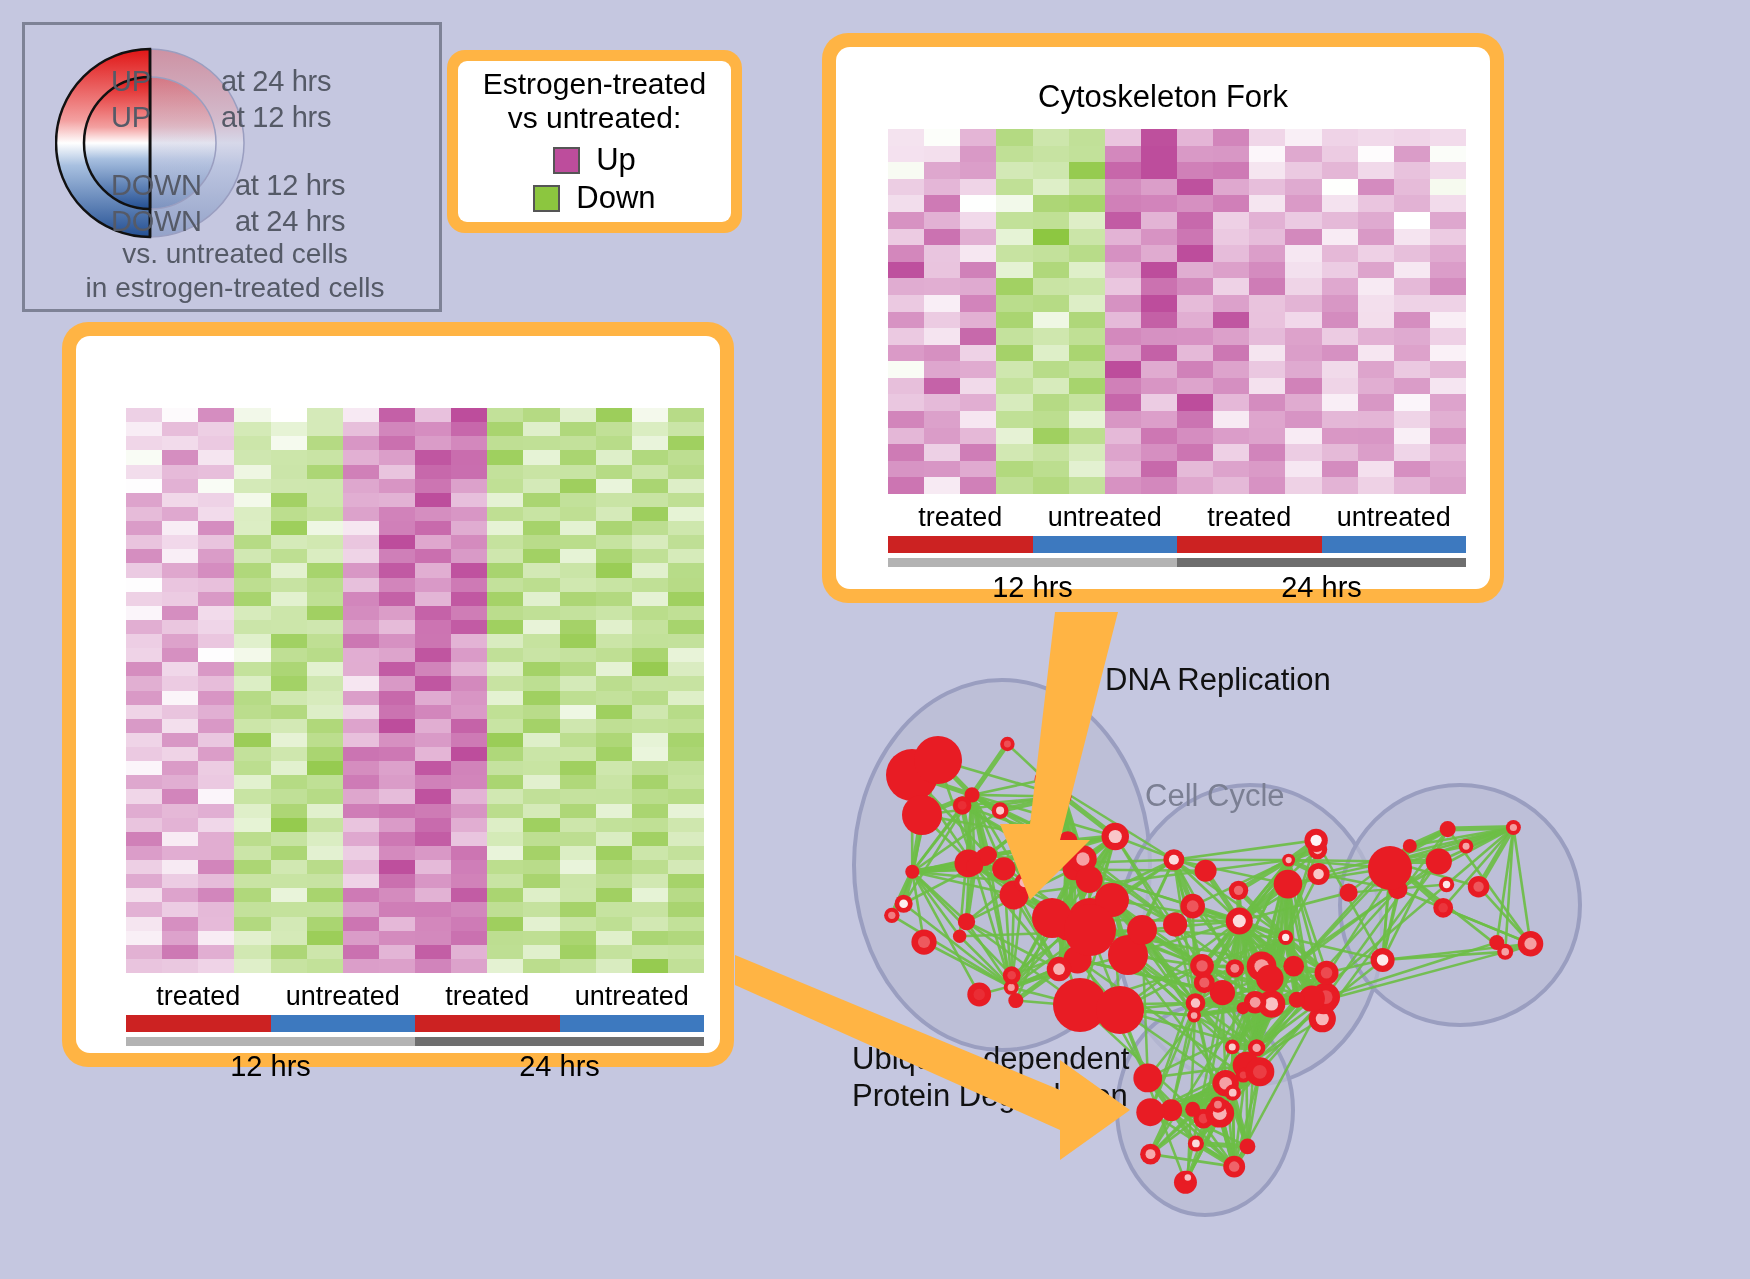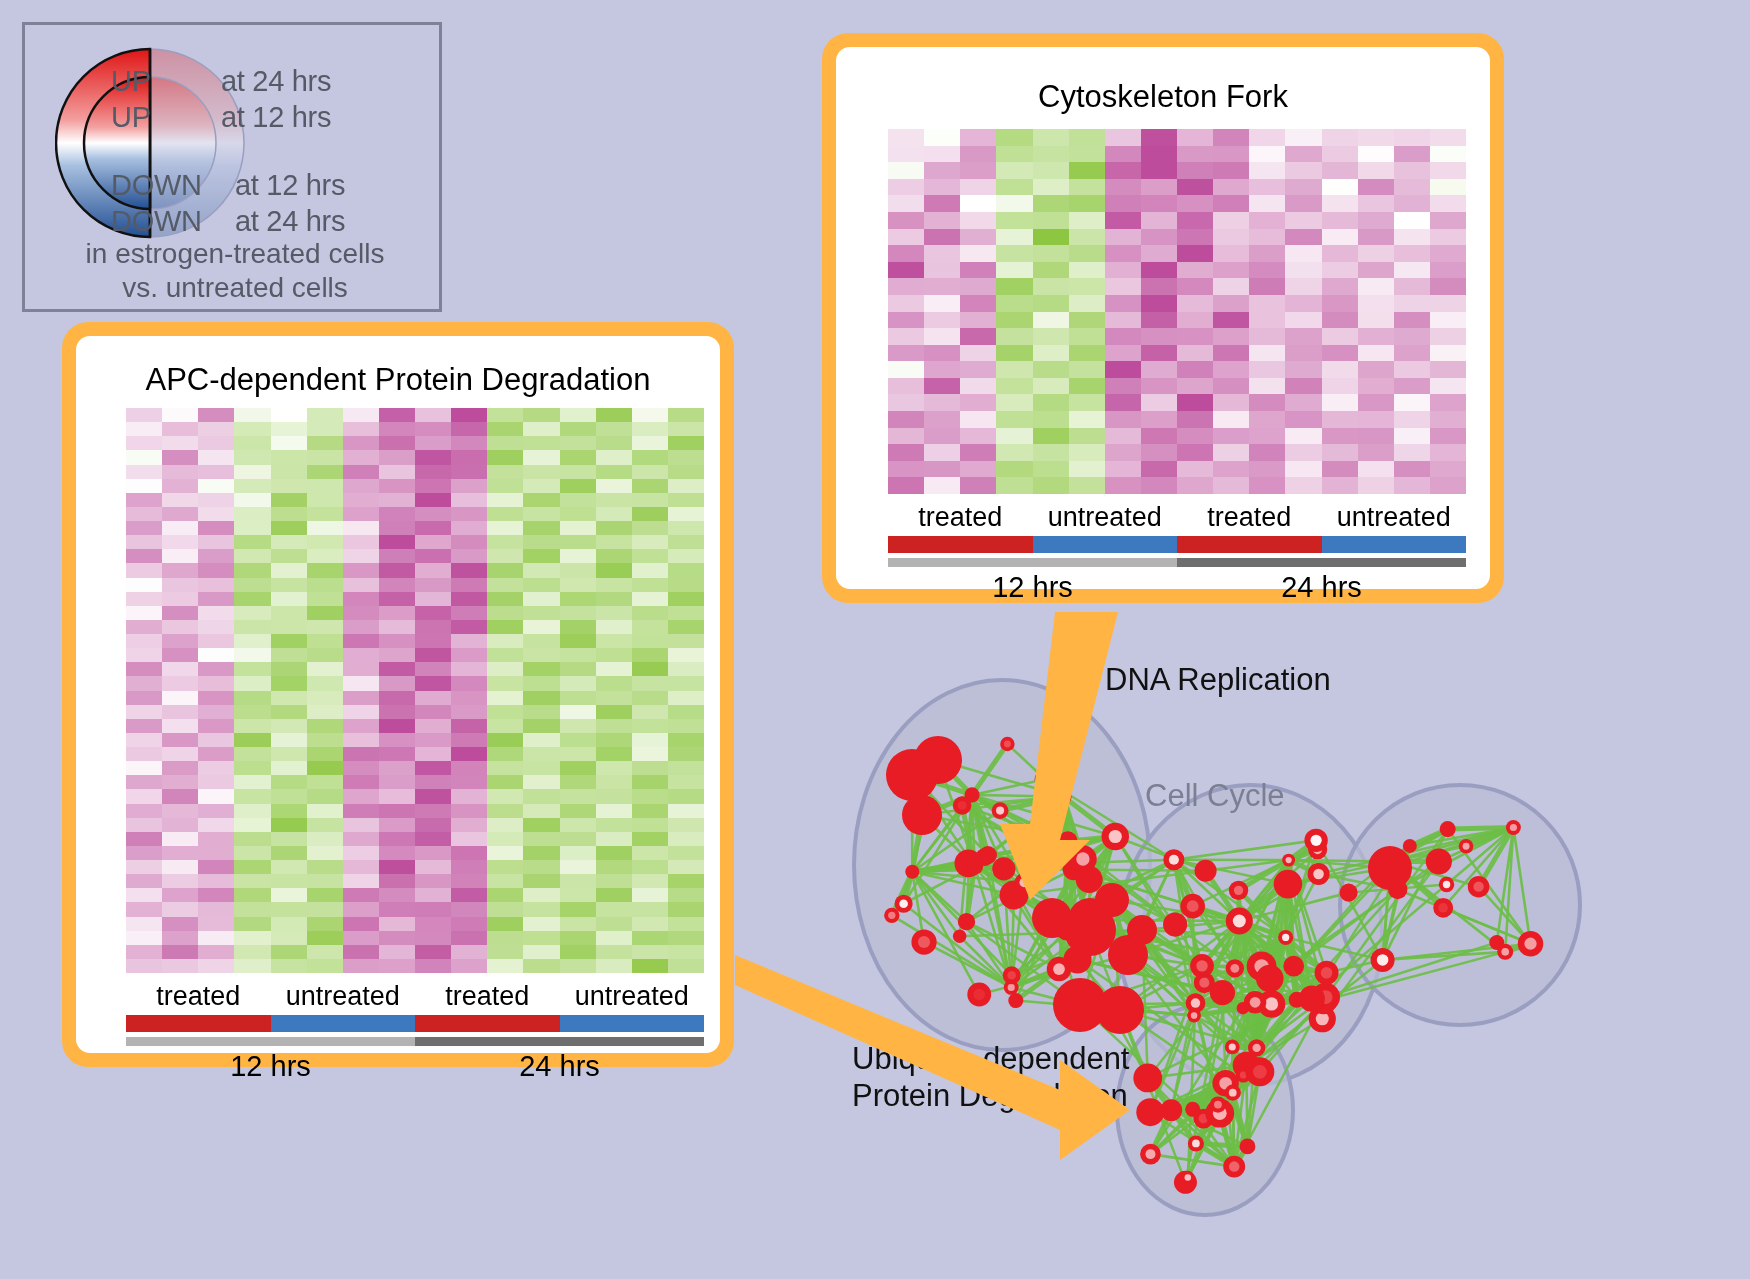--- a/index.html
+++ b/index.html
@@ -118,25 +118,41 @@
       <span class="ring-label" style="left:56px;top:22px;">UP</span>
       <span class="ring-label" style="left:166px;top:22px;">at 24 hrs</span>
       <span class="ring-label" style="left:56px;top:58px;">UP</span>
       <span class="ring-label" style="left:166px;top:58px;">at 12 hrs</span>
       <span class="ring-label" style="left:56px;top:126px;">DOWN</span>
       <span class="ring-label" style="left:180px;top:126px;">at 12 hrs</span>
       <span class="ring-label" style="left:56px;top:162px;">DOWN</span>
       <span class="ring-label" style="left:180px;top:162px;">at 24 hrs</span>
     </div>
     <div id="cmap-caption">
+      <div>vs. untreated cells</div>
       <div>in estrogen-treated cells</div>
-      <div>vs. untreated cells</div>
     </div>
   </div>
 
+  <div class="abs" id="ud-card">
+    <div id="ud-inner">
+      <div id="ud-title">
+        <div>Estrogen-treated</div>
+        <div>vs untreated:</div>
+      </div>
+      <div class="ud-row">
+        <span class="ud-sw" id="sw-up" style="background: rgb(189, 77, 156);"></span>
+        <span class="ud-lab">Up</span>
+      </div>
+      <div class="ud-row">
+        <span class="ud-sw" id="sw-down" style="background: rgb(140, 198, 63);"></span>
+        <span class="ud-lab">Down</span>
+      </div>
+    </div>
+  </div>
 
   <div class="abs panel" id="rf-panel">
     <div class="panel-inner">
       <div class="panel-title" id="rf-title">Cytoskeleton Fork</div>
       <div id="rf-heat" class="heat" style="grid-template-columns: repeat(16, 1fr); grid-template-rows: repeat(22, 1fr);">
           <i style="background:rgb(244,227,239)"></i>
           <i style="background:rgb(252,254,250)"></i>
           <i style="background:rgb(228,181,214)"></i>
           <i style="background:rgb(180,218,130)"></i>
           <i style="background:rgb(205,230,172)"></i>
@@ -508,21 +524,20 @@
         <div class="ax-times">
           <span>12 hrs</span>
           <span>24 hrs</span>
         </div>
       </div>
     </div>
   </div>
 
   <div class="abs panel" id="apc-panel">
     <div class="panel-inner">
-      <div class="panel-title" id="apc-title">APC-dependent Protein Degradation</div>
       <div id="apc-heat" class="heat" style="grid-template-columns: repeat(16, 1fr); grid-template-rows: repeat(40, 1fr);">
           <i style="background:rgb(237,208,229)"></i>
           <i style="background:rgb(253,250,252)"></i>
           <i style="background:rgb(213,141,192)"></i>
           <i style="background:rgb(242,248,233)"></i>
           <i style="background:rgb(255,255,254)"></i>
           <i style="background:rgb(213,234,185)"></i>
           <i style="background:rgb(247,233,243)"></i>
           <i style="background:rgb(196,96,167)"></i>
           <i style="background:rgb(232,193,221)"></i>

